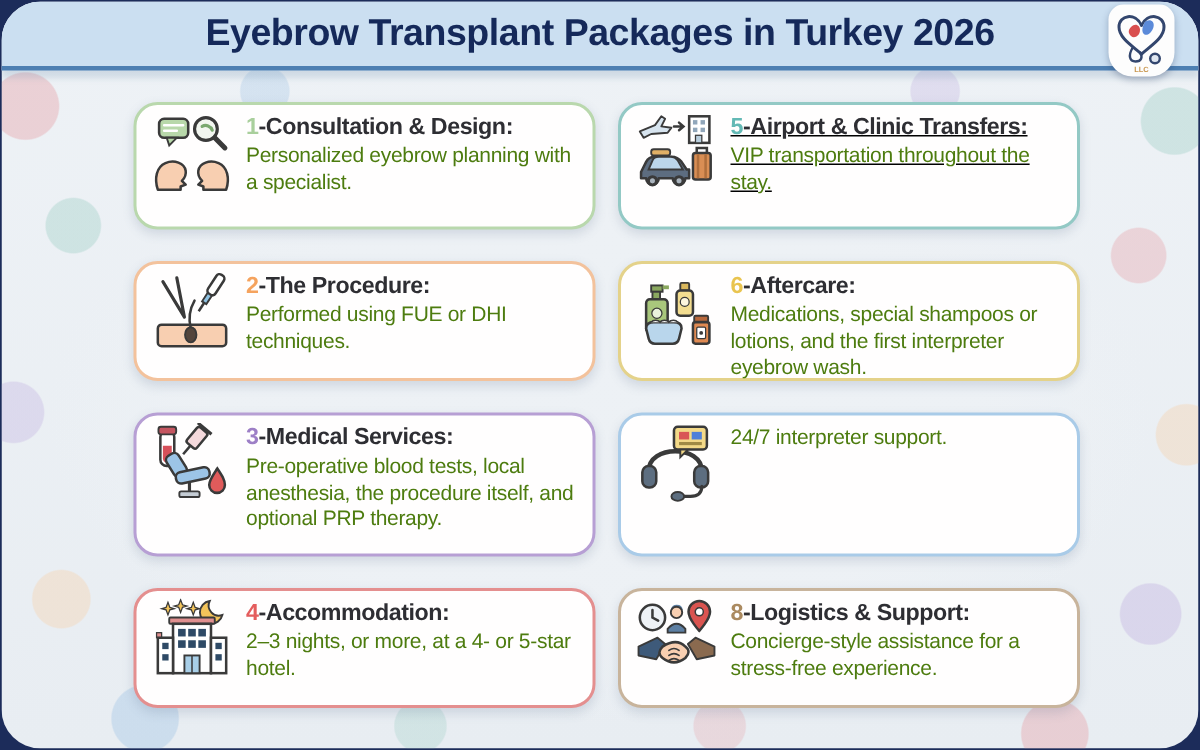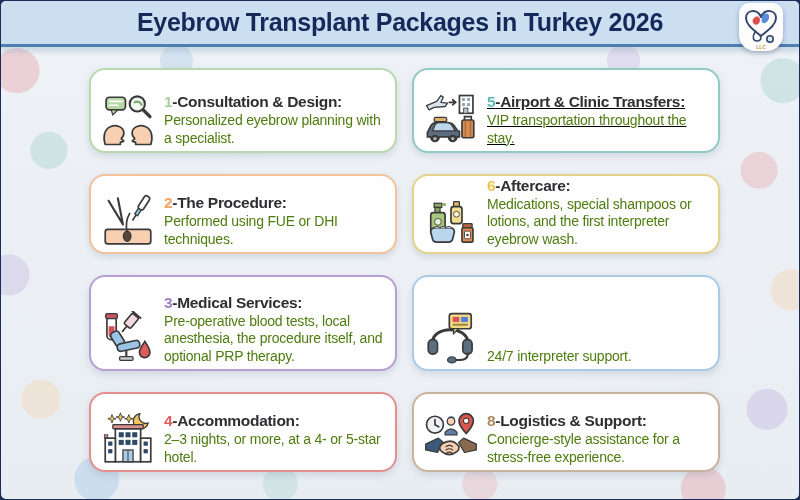--- a/index.html
+++ b/index.html
@@ -3,21 +3,21 @@
 <meta charset="utf-8">
 <style>
   html,body{margin:0;padding:0;}
   body{
     width:800px;height:500px;overflow:hidden;
     background:#1c2c5a;
     font-family:"Liberation Sans", sans-serif;
     position:relative;
   }
   .frame{
-    position:absolute;inset:1px;border-radius:5px;overflow:hidden;
+    position:absolute;inset:1px;border-radius:26px;overflow:hidden;
     background:
       radial-gradient(ellipse 58% 52% at 50% 55%, rgba(237,241,245,.96) 0 55%, rgba(237,241,245,0) 80%),
       radial-gradient(circle at 2% 14%, rgba(231,176,182,.5) 0 22px, rgba(255,255,255,0) 23px),
       radial-gradient(circle at 6% 30%, rgba(176,214,208,.5) 0 18px, rgba(255,255,255,0) 19px),
       radial-gradient(circle at 1% 55%, rgba(202,190,228,.45) 0 20px, rgba(255,255,255,0) 21px),
       radial-gradient(circle at 5% 80%, rgba(243,216,188,.5) 0 19px, rgba(255,255,255,0) 20px),
       radial-gradient(circle at 12% 96%, rgba(176,205,232,.5) 0 22px, rgba(255,255,255,0) 23px),
       radial-gradient(circle at 98% 16%, rgba(176,214,208,.5) 0 22px, rgba(255,255,255,0) 23px),
       radial-gradient(circle at 95% 34%, rgba(231,176,182,.45) 0 18px, rgba(255,255,255,0) 19px),
       radial-gradient(circle at 99% 58%, rgba(243,216,188,.5) 0 20px, rgba(255,255,255,0) 21px),
@@ -46,21 +46,21 @@
   }
   .grid{
     position:absolute;left:88px;top:67px;
     display:grid;grid-template-columns:308px 308px;
     grid-template-rows:85px 80px 96px 80px;
     column-gap:15px;row-gap:21px;
   }
   .card{
     background:#fffefe;border:2.5px solid #ccc;border-radius:16px;
     box-shadow:0 3px 7px rgba(90,110,140,.20);
-    display:flex;align-items:flex-end;gap:9px;padding:5px 6px 4px 10px;
+    display:flex;align-items:flex-start;gap:9px;padding:5px 6px 4px 10px;
   }
   .icon-box{flex:0 0 54px;width:54px;height:54px;display:flex;align-items:center;justify-content:center;}
   .icon-box svg{width:54px;height:54px;}
   .card-text{min-width:0;}
   .card-title{
     font-size:15.5px;font-weight:700;color:#2e2e33;letter-spacing:-0.3px;
     white-space:nowrap;line-height:1.25;
   }
   .num{font-weight:700;}
   .card-desc{font-size:14px;color:#4d7c0f;line-height:1.24;margin-top:1px;letter-spacing:-0.2px;}

